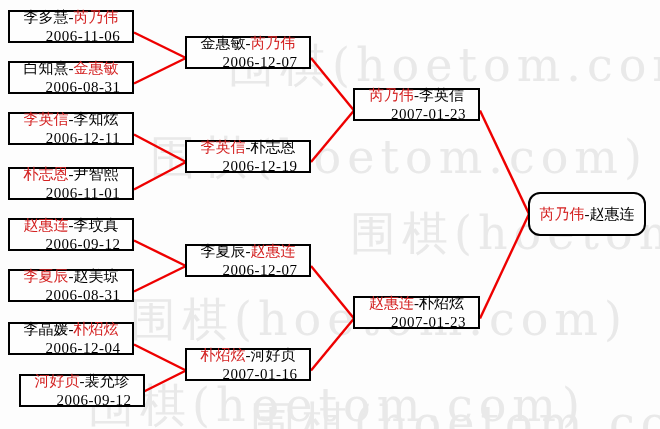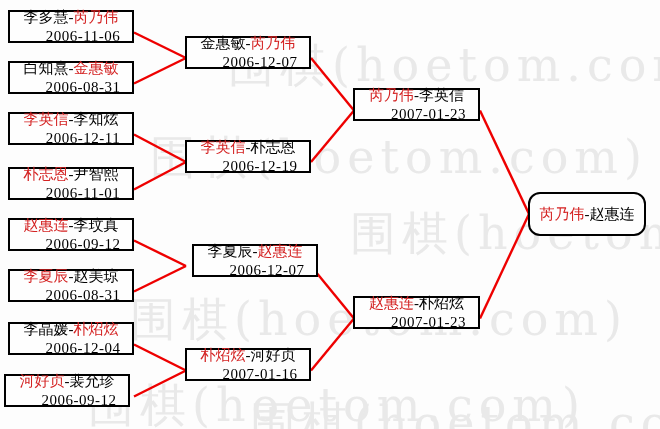--- a/index.html
+++ b/index.html
@@ -86,34 +86,34 @@
     <div class="date">2006-09-12</div>
   </div>
   <div class="box" style="left:8px;top:269px">
     <div class="ln"><span class="nm win">李夏辰</span><span class="sep">-</span><span class="nm">赵美琼</span></div>
     <div class="date">2006-08-31</div>
   </div>
   <div class="box" style="left:8px;top:322px">
     <div class="ln"><span class="nm">李晶媛</span><span class="sep">-</span><span class="nm win">朴炤炫</span></div>
     <div class="date">2006-12-04</div>
   </div>
-  <div class="box" style="left:4px;top:374px">
+  <div class="box" style="left:19px;top:374px">
     <div class="ln"><span class="nm win">河好贞</span><span class="sep">-</span><span class="nm">裴允珍</span></div>
     <div class="date">2006-09-12</div>
   </div>
 
   <div class="box" style="left:185px;top:36px">
     <div class="ln"><span class="nm">金惠敏</span><span class="sep">-</span><span class="nm win">芮乃伟</span></div>
     <div class="date">2006-12-07</div>
   </div>
   <div class="box" style="left:185px;top:140px">
     <div class="ln"><span class="nm win">李英信</span><span class="sep">-</span><span class="nm">朴志恩</span></div>
     <div class="date">2006-12-19</div>
   </div>
-  <div class="box" style="left:192px;top:244px">
+  <div class="box" style="left:185px;top:244px">
     <div class="ln"><span class="nm">李夏辰</span><span class="sep">-</span><span class="nm win">赵惠连</span></div>
     <div class="date">2006-12-07</div>
   </div>
   <div class="box" style="left:185px;top:348px">
     <div class="ln"><span class="nm win">朴炤炫</span><span class="sep">-</span><span class="nm">河好贞</span></div>
     <div class="date">2007-01-16</div>
   </div>
 
   <div class="box sf" style="left:353px;top:88px">
     <div class="ln"><span class="nm win">芮乃伟</span><span class="sep">-</span><span class="nm">李英信</span></div>

